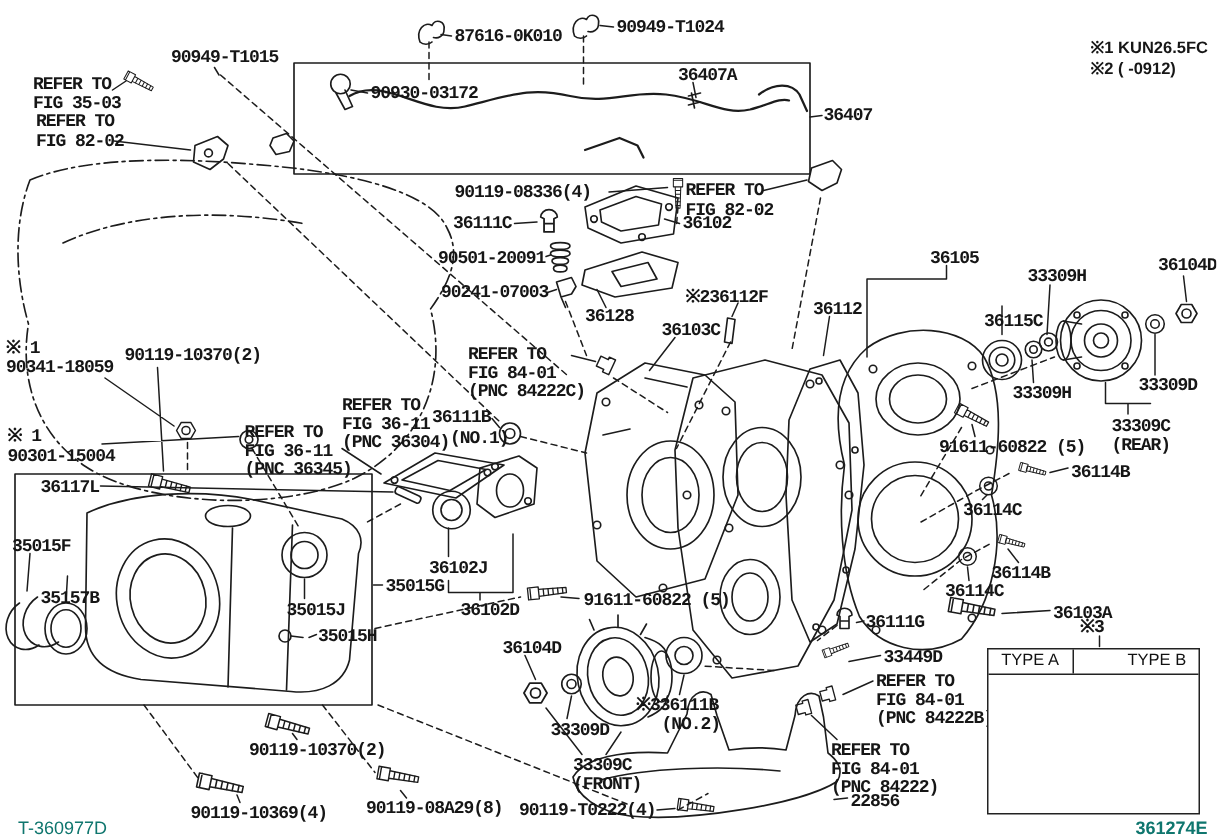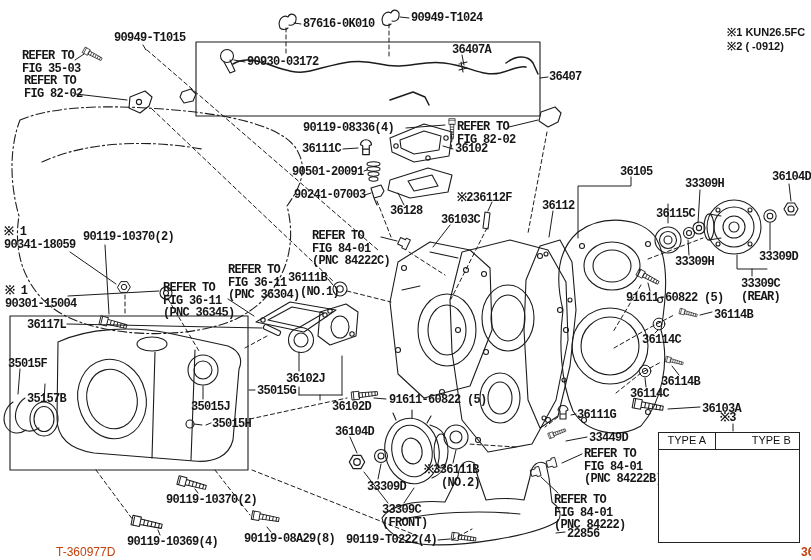--- a/index.html
+++ b/index.html
@@ -2,21 +2,21 @@
 <html><head>
 <meta charset="utf-8">
 <style>
   html,body{margin:0;padding:0;background:#fff;}
   .canvas{position:relative;width:811px;height:560px;background:#fff;overflow:hidden;
           font-family:"Liberation Mono","DejaVu Sans Mono",monospace;}
   .canvas svg.art{position:absolute;left:0;top:0;}
   .lbl{position:absolute;font:bold 12px/12.5px "Liberation Mono","DejaVu Sans Mono",monospace;
        color:#161616;letter-spacing:-0.7px;white-space:pre-line;}
   .note{position:absolute;font:bold 11px/14px "Liberation Sans",sans-serif;color:#161616;}
-  .footer-id{position:absolute;font:12px/14px "Liberation Sans",sans-serif;color:#c2410c;margin-left:44px;}
+  .footer-id{position:absolute;font:12px/14px "Liberation Sans",sans-serif;color:#0f766e;}
   .footer-id.bold{font-weight:bold;}
   .refmark{position:absolute;left:720px;top:412px;font:bold 12px/13px "Liberation Mono",monospace;
            letter-spacing:-0.7px;color:#161616;}
   .dim-table{position:absolute;left:658px;top:432px;width:142px;height:111px;border:1.5px solid #222;
              box-sizing:border-box;display:flex;flex-direction:column;background:#fff;}
   .dt-head{display:flex;height:16px;border-bottom:1.2px solid #222;
            font:11px/15px "Liberation Sans",sans-serif;color:#111;gap:28px;}
   .dt-h{flex:1;text-align:center;}
   .dt-h:first-child{border-right:1.2px solid #222;}
   .dt-body{flex:1;display:flex;}
@@ -337,21 +337,21 @@
 (PNC 84222)</div>
       <div class="lbl" style="left: 567px; top: 528px;">22856</div>
       <div class="lbl" style="left: 424px; top: 464px;">※336111B</div>
       <div class="lbl" style="left: 441px; top: 477px;">(NO.2)</div>
       <div class="lbl" style="left: 367px; top: 481px;">33309D</div>
       <div class="lbl" style="left: 382px; top: 504px;">33309C
 (FRONT)</div>
       <div class="lbl" style="left: 346px; top: 534px;">90119-T0222(4)</div>
       <div class="lbl" style="left: 335px; top: 426px;">36104D</div>
       <div class="lbl" style="left: 286px; top: 373px;">36102J</div>
-      <div class="lbl" style="left: 307px; top: 401px; margin-left: 25px;">36102D</div>
+      <div class="lbl" style="left: 307px; top: 401px;">36102D</div>
       <div class="lbl" style="left: 389px; top: 394px;">91611-60822 (5)</div>
       <div class="lbl" style="left: 257px; top: 385px;">35015G</div>
       <div class="lbl" style="left: 191px; top: 401px;">35015J</div>
       <div class="lbl" style="left: 212px; top: 418px;">35015H</div>
       <div class="lbl" style="left: 27px; top: 319px;">36117L</div>
       <div class="lbl" style="left: 8px; top: 358px;">35015F</div>
       <div class="lbl" style="left: 27px; top: 373px; margin-top: 20px;">35157B</div>
       <div class="lbl" style="left: 163px; top: 282px;">REFER TO
 FIG 36-11
 (PNC 36345)</div>

